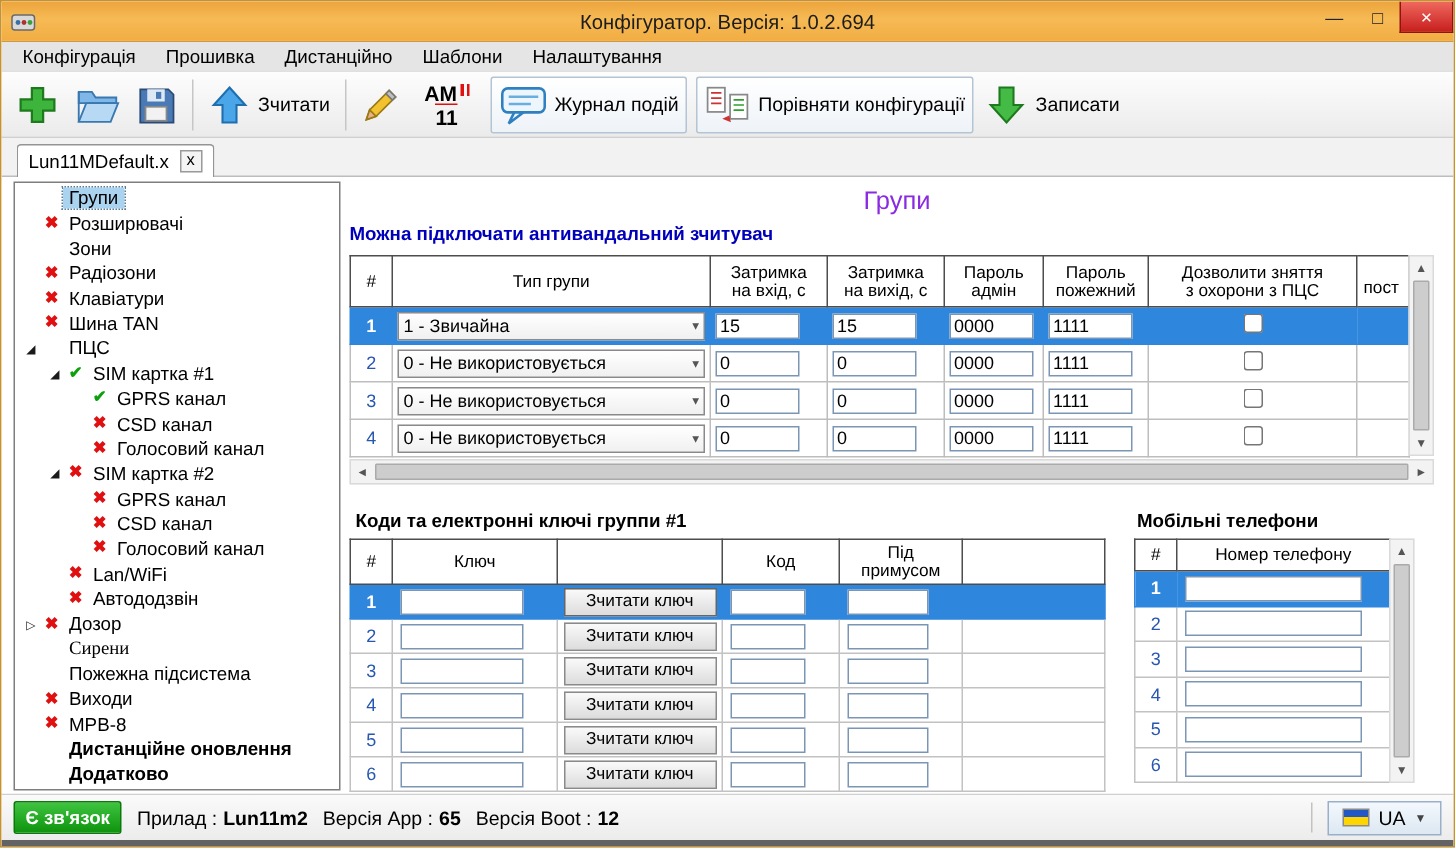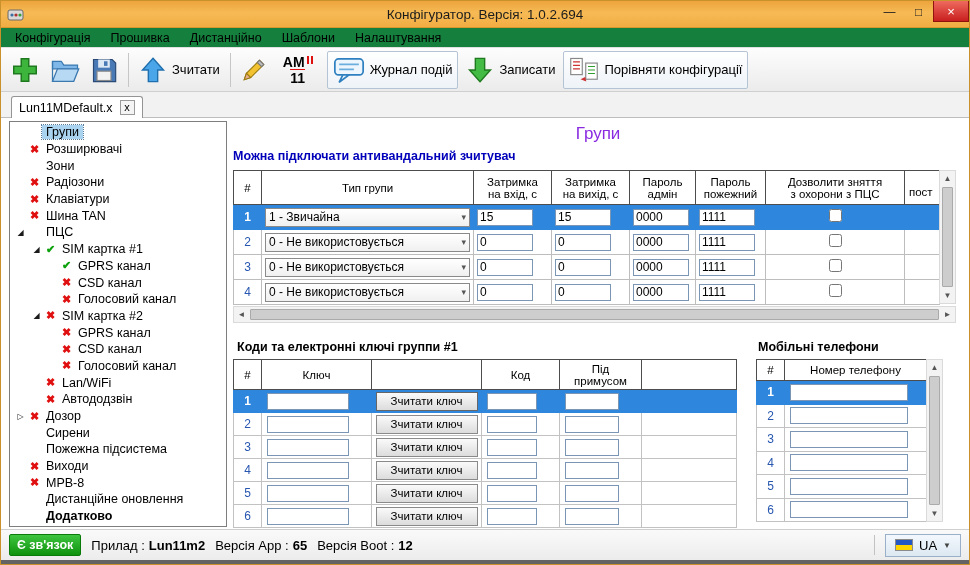--- a/index.html
+++ b/index.html
@@ -10,21 +10,21 @@
 
   
   .titlebar{height:27px;background:linear-gradient(#eda43c,#f6ba55 45%,#f2ad43);display:flex;align-items:center;position:relative;border-bottom:1px solid #d8962f;flex:none}
   .app-icon{margin-left:6px;z-index:2}
   .titlebar .title{position:absolute;left:0;right:0;text-align:center;font-size:13.5px;color:#1c1c1c}
   .win-controls{margin-left:auto;display:flex;height:100%;z-index:2}
   .win-btn{width:29px;height:21px;display:flex;align-items:center;justify-content:center;font-size:12px;color:#222;cursor:default}
   .win-btn.close{background:linear-gradient(#ef6a5e,#c81f1f);color:#fff;width:36px;border:1px solid #8f1410;border-top:none;font-size:13px}
 
   
-  .menubar{height:20px;background:#15803d;border-bottom:1px solid #e0e0e0;display:flex;align-items:center;padding-left:4px;flex:none}
+  .menubar{height:20px;background:#e5e5e5;border-bottom:1px solid #e0e0e0;display:flex;align-items:center;padding-left:4px;flex:none}
   .menu-item{padding:2px 10px;font-size:12.5px;cursor:default}
 
   
   .toolbar{height:44px;background:linear-gradient(#fdfdfd,#ebebeb);border-bottom:1px solid #cfcfcf;display:flex;align-items:center;padding:2px 4px;flex:none}
   .tool-btn{display:flex;align-items:center;gap:5px;padding:2px 5px;height:38px;cursor:default}
   .tool-btn.bordered{border:1px solid #b4c4d4;border-radius:2px;background:linear-gradient(#ffffff,#eef3f8);margin:0 3px}
   .tool-label{font-size:13px;white-space:nowrap}
   .tool-sep{width:1px;height:34px;background:#c6c6c6;margin:0 5px;flex:none}
   .am-icon{display:flex;flex-direction:column;align-items:center;line-height:1;padding:2px 6px}
   .am-row{display:flex;align-items:flex-start;gap:2px;font-weight:bold;font-size:14px}
@@ -206,40 +206,40 @@
     <div class="tool-btn bordered">
       <span>
         <svg width="32" height="28" viewBox="0 0 26 22">
             <rect x="1.5" y="2" width="23" height="13" rx="3" fill="#eef6fd" stroke="#2f80c0" stroke-width="1.4"></rect>
             <path d="M8 15l-3 6 8-6z" fill="#eef6fd" stroke="#2f80c0" stroke-width="1.4"></path>
             <path d="M5 6.5h16M5 10.5h12" stroke="#6aaede" stroke-width="1.4"></path>
           </svg>
       </span>
       <span class="tool-label">Журнал подій</span>
     </div>
-    <div class="tool-btn">
-      <span>
-        <svg width="28" height="28" viewBox="0 0 24 24">
-            <path d="M12 22l9-10h-5V2H8v10H3z" fill="#44bb44" stroke="#1f7a1f" stroke-width="1.2"></path>
-          </svg>
-      </span>
-      <span class="tool-label">Записати</span>
-    </div>
     <div class="tool-btn bordered">
       <span>
         <svg width="30" height="28" viewBox="0 0 26 24">
             <rect x="1.5" y="2" width="10" height="14" fill="#fff" stroke="#888"></rect>
             <path d="M3.5 5h6M3.5 8h6M3.5 11h6" stroke="#cc3333"></path>
             <rect x="14.5" y="6" width="10" height="14" fill="#fff" stroke="#888"></rect>
             <path d="M16.5 9h6M16.5 12h6M16.5 15h6" stroke="#2e9e2e"></path>
             <path d="M10 20l5 2-1-4z" fill="#cc3333"></path>
           </svg>
       </span>
       <span class="tool-label">Порівняти конфігурації</span>
     </div>
+    <div class="tool-btn">
+      <span>
+        <svg width="28" height="28" viewBox="0 0 24 24">
+            <path d="M12 22l9-10h-5V2H8v10H3z" fill="#44bb44" stroke="#1f7a1f" stroke-width="1.2"></path>
+          </svg>
+      </span>
+      <span class="tool-label">Записати</span>
+    </div>
   </div>
 
   <div class="tabbar">
     <div class="tab">
       <span>Lun11MDefault.x</span>
       <span class="tab-close">x</span>
     </div>
   </div>
 
   <div class="content">
@@ -328,41 +328,41 @@
         <div class="tree-item" style="padding-left: 20px;">
           <span class="t-exp"></span>
           <span class="t-ic cross">✖</span>
           <span class="t-label">Автододзвін</span>
         </div>
         <div class="tree-item" style="padding-left: 4px;">
           <span class="t-exp">▷</span>
           <span class="t-ic cross">✖</span>
           <span class="t-label">Дозор</span>
         </div>
-        <div class="tree-item" style="padding-left: 4px;">
+        <div class="tree-item" style="padding-left: 4px; font-family: Liberation Serif, serif;">
           <span class="t-exp"></span>
           <span class="t-ic none"></span>
           <span class="t-label">Сирени</span>
         </div>
         <div class="tree-item" style="padding-left: 4px; text-align: right;">
           <span class="t-exp"></span>
           <span class="t-ic none"></span>
           <span class="t-label">Пожежна підсистема</span>
         </div>
         <div class="tree-item" style="padding-left: 4px;">
           <span class="t-exp"></span>
           <span class="t-ic cross">✖</span>
           <span class="t-label">Виходи</span>
         </div>
         <div class="tree-item" style="padding-left: 4px;">
           <span class="t-exp"></span>
           <span class="t-ic cross">✖</span>
           <span class="t-label">МРВ-8</span>
         </div>
-        <div class="tree-item" style="padding-left: 4px;">
+        <div class="tree-item" style="padding-left: 4px; font-weight: bold;">
           <span class="t-exp"></span>
           <span class="t-ic none"></span>
           <span class="t-label">Дистанційне оновлення</span>
         </div>
         <div class="tree-item" style="padding-left: 4px; font-weight: bold;">
           <span class="t-exp"></span>
           <span class="t-ic none"></span>
           <span class="t-label">Додатково</span>
         </div>
       </div>

